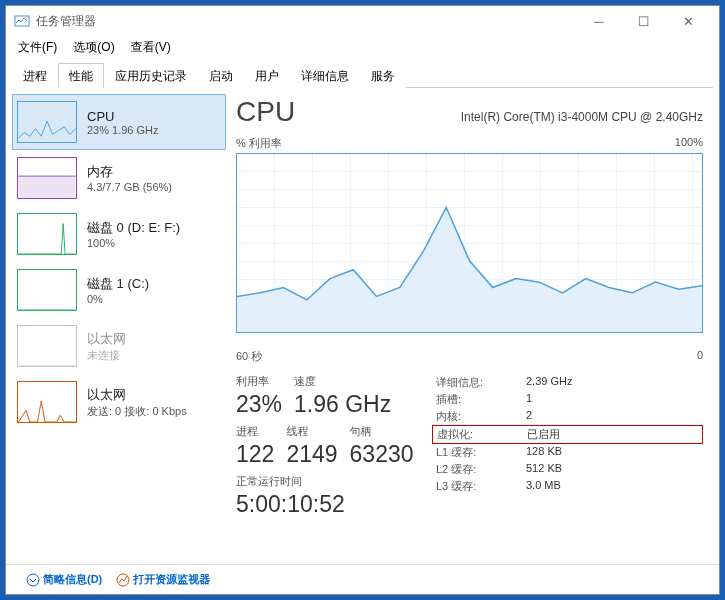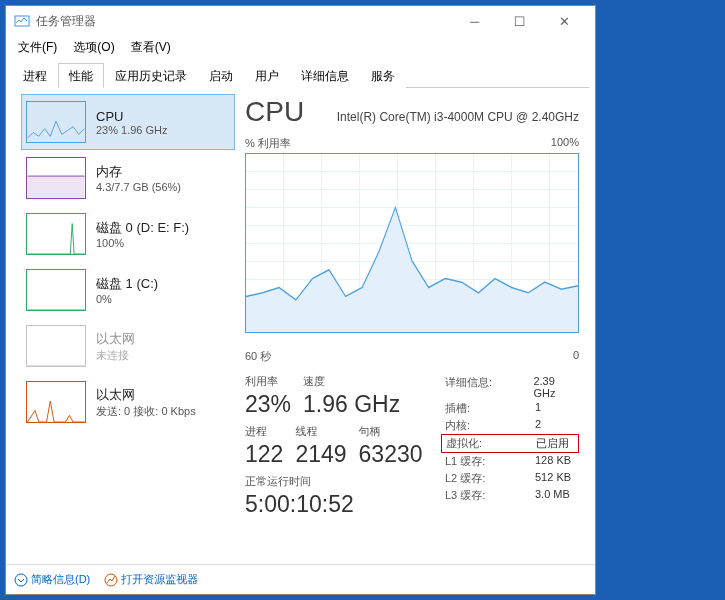--- a/index.html
+++ b/index.html
@@ -1,27 +1,27 @@
 <!DOCTYPE html>
 <html><head>
 <meta charset="utf-8">
 <style>
 * { margin: 0; padding: 0; box-sizing: border-box; font-family: "Microsoft YaHei", "Segoe UI", sans-serif; }
 body { background: #1a5fb4; width: 725px; height: 600px; padding: 5px; }
-.window { background: #fff; width: 591px; height: 590px; border: 1px solid #888; display: flex; flex-direction: column; position: relative; }
+.window { background: #fff; width: 715px; height: 590px; border: 1px solid #888; display: flex; flex-direction: column; position: relative; }
 .titlebar { height: 30px; display: flex; align-items: center; padding: 0 8px; font-size: 12px; color: #555; }
 .titlebar .icon { width: 16px; height: 16px; margin-right: 6px; }
 .titlebar .spacer { flex: 1; }
 .winbtn { width: 45px; height: 28px; display: flex; align-items: center; justify-content: center; color: #666; font-size: 13px; cursor: pointer; }
 .menubar { height: 22px; display: flex; align-items: center; padding: 0 4px; font-size: 12px; }
 .menuitem { padding: 2px 8px; cursor: pointer; }
 .tabbar { height: 26px; display: flex; border-bottom: 1px solid #ccc; margin: 4px 6px 0; font-size: 12px; }
 .tab { padding: 4px 10px; border: 1px solid transparent; border-bottom: none; cursor: pointer; position: relative; top: 1px; background: #fff; }
 .tab.active { border-color: #ccc; border-bottom: 1px solid #fff; font-family: Liberation Serif, serif; }
-.content { flex: 1; display: flex; overflow: hidden; padding-left: 9px; }
+.content { flex: 1; display: flex; overflow: hidden; }
 .sidebar { width: 220px; padding: 6px 0 0 6px; overflow-y: auto; }
 .sbitem { display: flex; align-items: center; height: 56px; padding: 4px; cursor: pointer; border: 1px solid transparent; }
 .sbitem.selected { background: #d9e8f7; border-color: #7fb6e6; }
 .sbitem.dim { opacity: 0.5; }
 .sparkbox { width: 60px; height: 42px; border: 1px solid; margin-right: 10px; }
 .sparkbox svg { width: 100%; height: 100%; }
 .cat-name { font-size: 13px; color: #222; }
 .cat-sub { font-size: 11px; color: #555; }
 .main { flex: 1; padding: 8px 16px 8px 10px; display: flex; flex-direction: column; }
 .mh { display: flex; justify-content: space-between; align-items: baseline; }
@@ -34,21 +34,21 @@
 .stats { display: flex; margin-top: 10px; font-size: 11px; }
 .stats-left { width: 200px; }
 .stats-right { flex: 1; }
 .srow { display: flex; gap: 12px; margin-bottom: 6px; }
 .sblock .lbl { color: #555; font-size: 11px; }
 .sblock .val { font-size: 23px; color: #333; margin-top: 2px; }
 .krow { display: flex; padding: 1px 0; font-size: 11px; }
 .krow .k { width: 90px; color: #555; }
 .krow .v { color: #333; }
 .krow.hl { border: 1px solid #c00; padding: 1px 4px; margin-left: -4px; }
-.footer { height: 30px; border-top: 1px solid #ddd; display: flex; align-items: center; padding: 0 8px; font-size: 11px; gap: 14px; }
+.footer { height: 30px; border-top: 1px solid #ddd; display: flex; align-items: center; padding: 0 20px; font-size: 11px; gap: 14px; font-weight: bold; }
 .footer a { color: #0066cc; text-decoration: none; cursor: pointer; }
 .footer .ficon { width: 14px; height: 14px; display: inline-block; vertical-align: middle; margin-right: 3px; }
 </style>
 </head>
 <body>
 
 <div class="window">
   <div class="titlebar">
     <svg class="icon" viewBox="0 0 16 16">
         <rect x="1" y="3" width="14" height="10" fill="none" stroke="#4a90d9"></rect>

